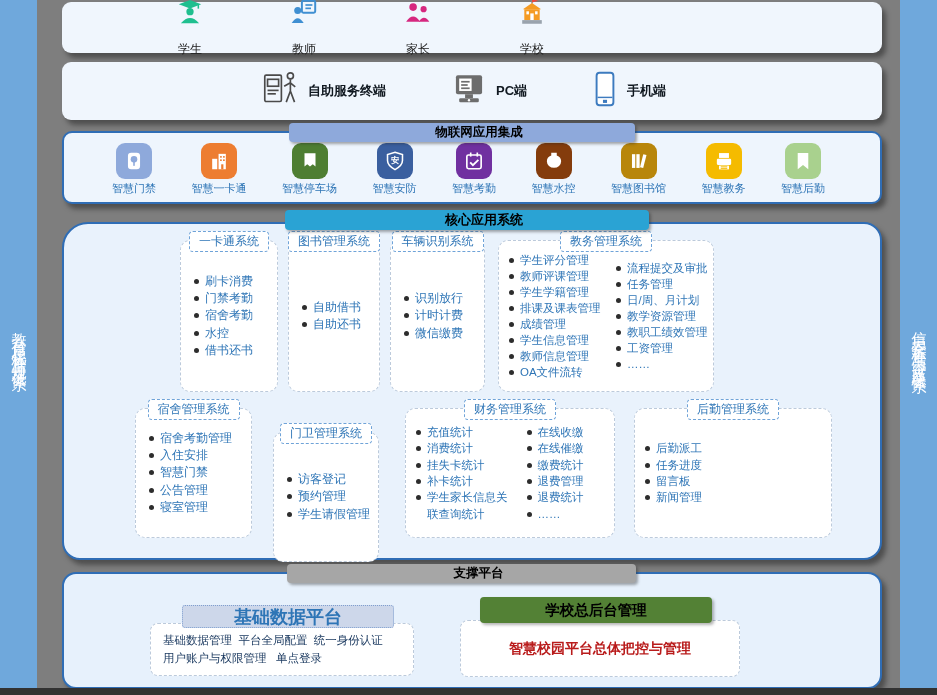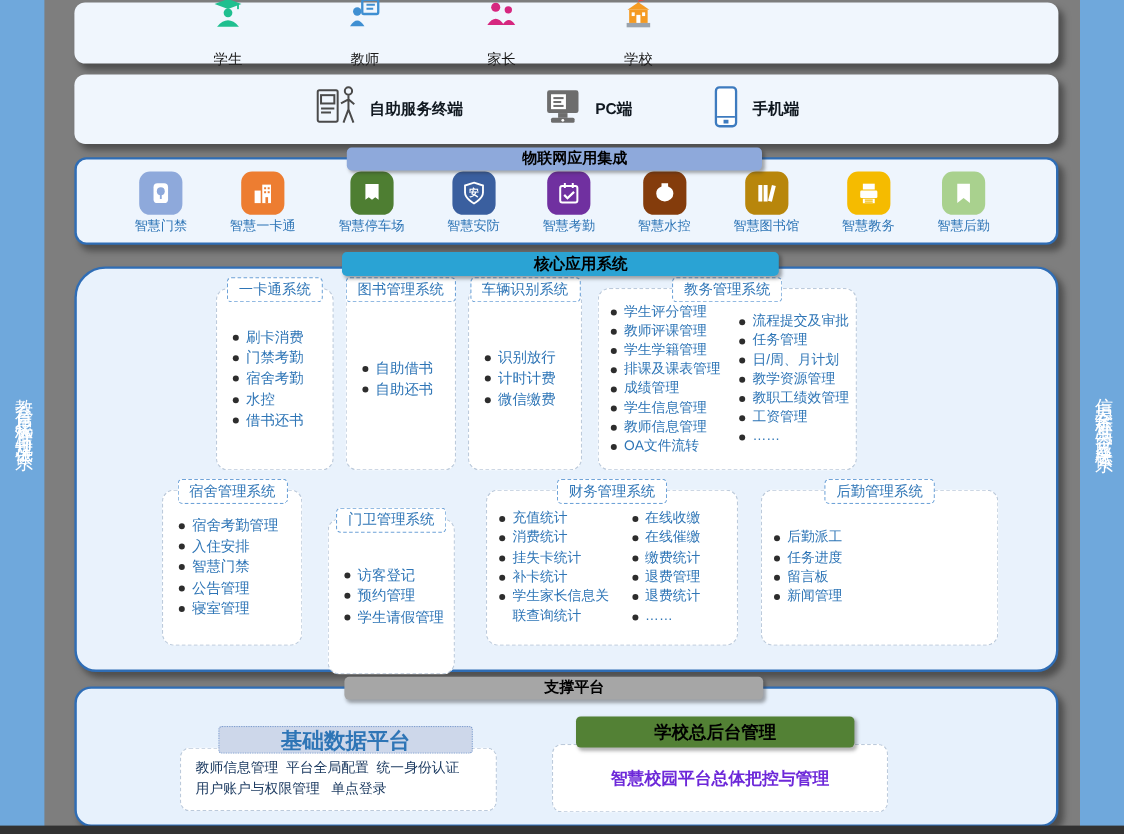--- a/index.html
+++ b/index.html
@@ -66,21 +66,21 @@
               display:flex;align-items:center;justify-content:center;z-index:2;}
   .base-box{position:absolute;left:86px;top:49px;width:264px;height:53px;background:#fff;
             border:1px dashed #bccadb;border-radius:8px;display:flex;flex-direction:column;justify-content:center;
             padding-left:12px;box-sizing:border-box;font-size:11.5px;color:#17365d;line-height:1.55;}
   .base-box div{white-space:pre;}
   .admin-title{position:absolute;left:416px;top:23px;width:232px;height:26px;border-radius:4px;color:#000000;
                font-size:14.5px;font-weight:bold;display:flex;align-items:center;justify-content:center;z-index:2;
                box-shadow:2px 2px 3px rgba(40,40,40,.35);}
   .admin-box{position:absolute;left:396px;top:46px;width:278px;height:55px;background:#fff;
              border:1px dashed #bccadb;border-radius:8px;display:flex;align-items:center;justify-content:center;
-             font-size:14px;font-weight:bold;color:#6d28d9;}
+             font-size:14px;font-weight:bold;color:#b91c1c;}
 </style>
 </head>
 <body>
 
 <div class="stage">
 
   <div class="vside left" style="background-color: rgb(111, 168, 220);">
     <span>教育信息化标准与规范体系</span>
   </div>
   <div class="vside right" style="background-color: rgb(111, 168, 220);">
@@ -517,21 +517,21 @@
             </div>
           </div>
       </div>
     </div>
   </div>
 
   <div class="tab-header support-header" style="background-color: rgb(166, 166, 166);">支撑平台</div>
   <div class="panel panel-support">
     <div class="base-title">基础数据平台</div>
     <div class="base-box">
-      <div>教师信息管理  平台全局配置  统一身份认证</div>
+      <div>基础数据管理  平台全局配置  统一身份认证</div>
       <div>用户账户与权限管理   单点登录</div>
     </div>
     <div class="admin-title" style="background-color: rgb(83, 129, 53);">学校总后台管理</div>
     <div class="admin-box">
       <span>智慧校园平台总体把控与管理</span>
     </div>
   </div>
 
   <div class="bottom-strip"></div>
 </div>

